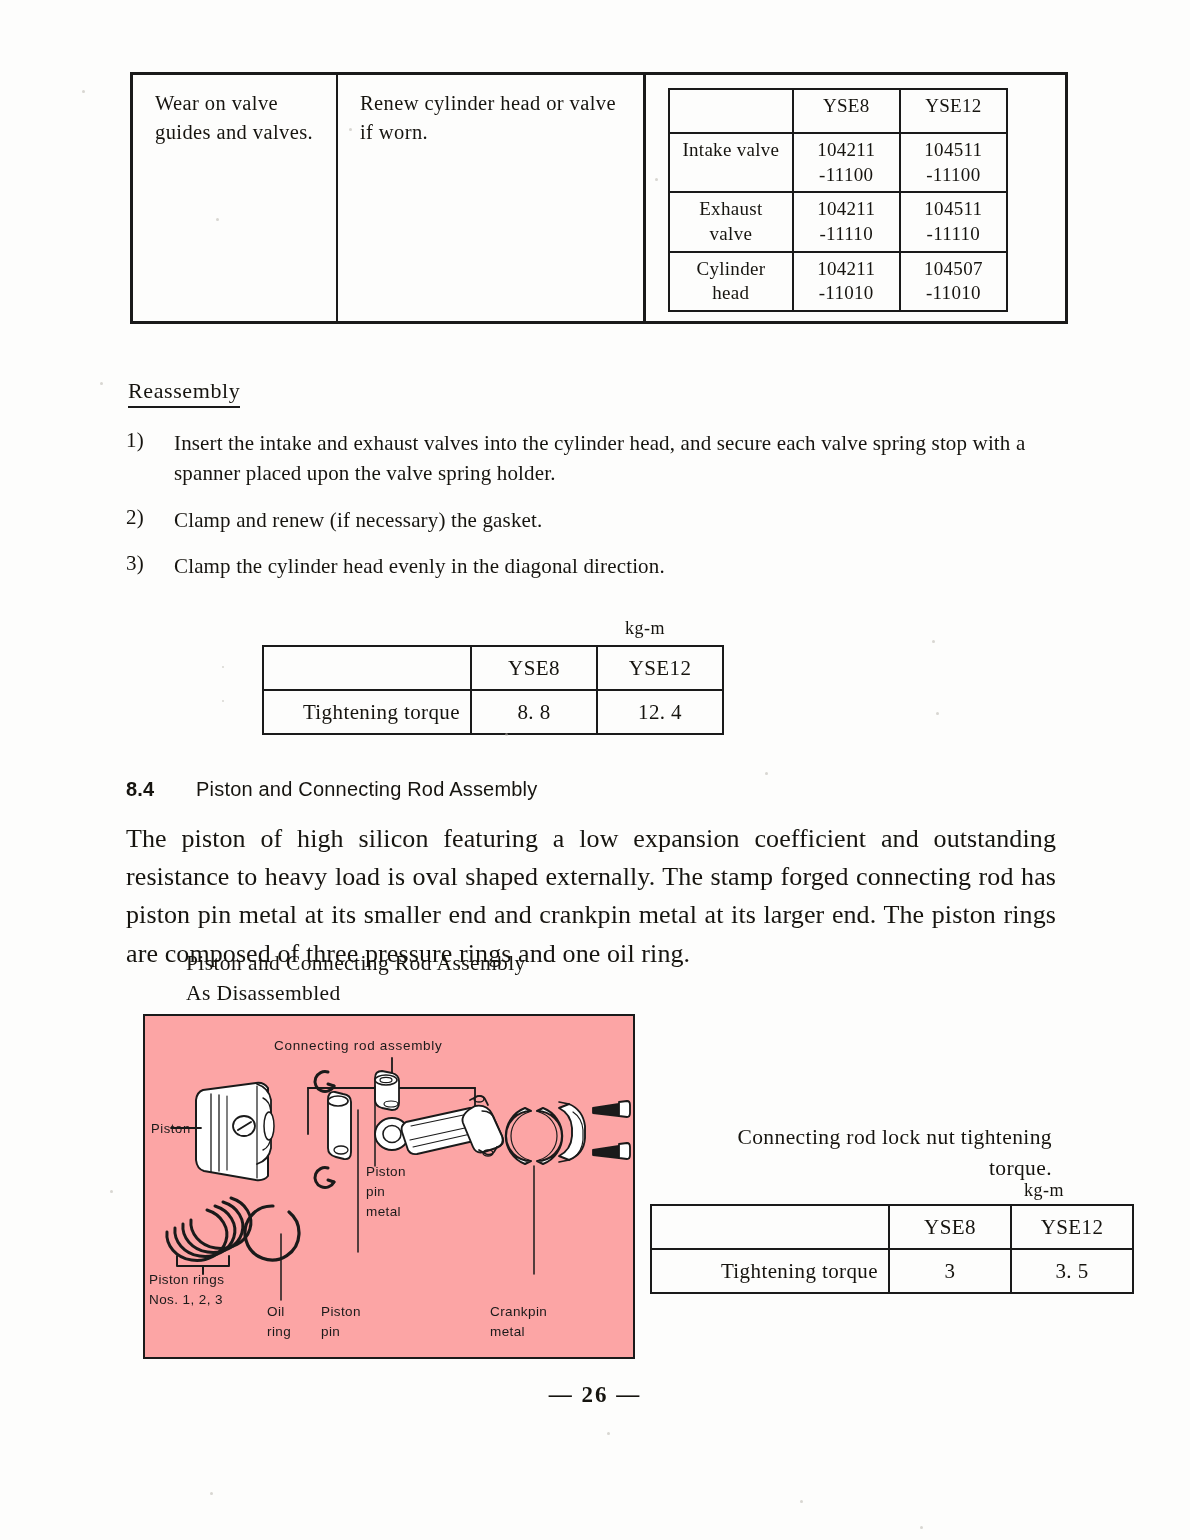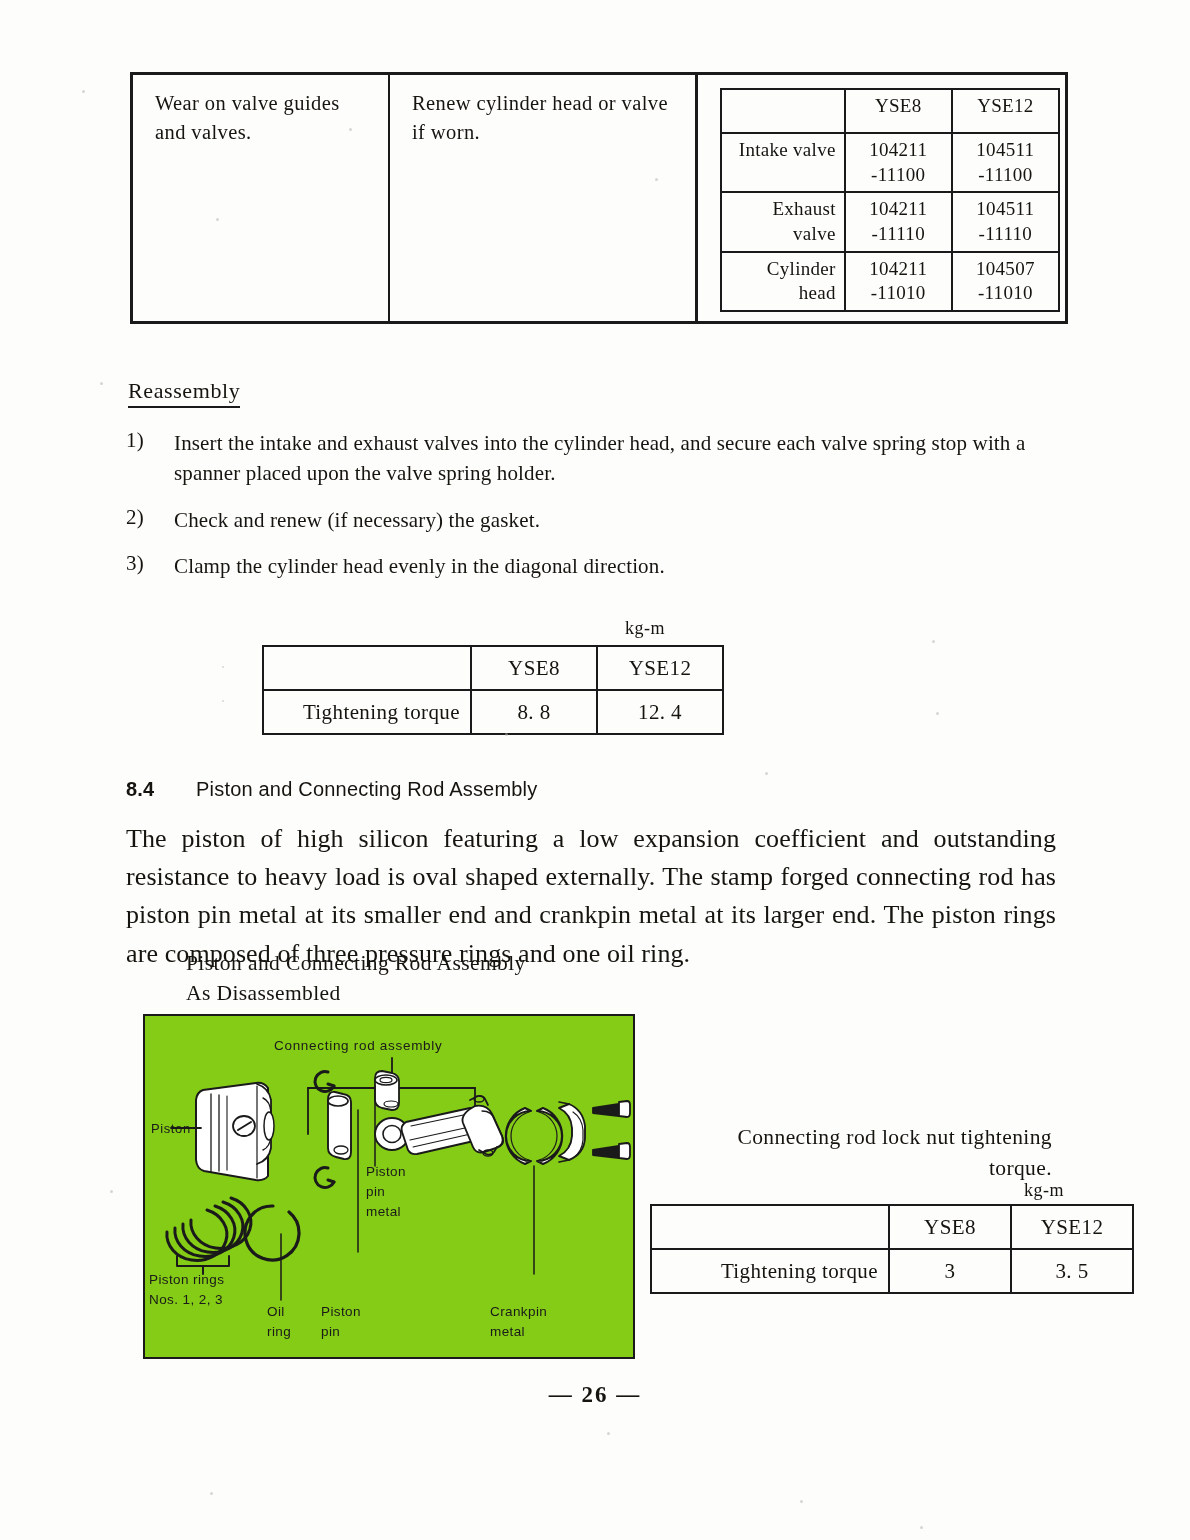--- a/index.html
+++ b/index.html
@@ -36,42 +36,42 @@
     box-sizing: border-box;
     display: flex;
   }
   #top-table .outer-cell {
     box-sizing: border-box;
     padding: 14px 18px 0 22px;
     font-size: 20.5px;
     line-height: 1.42;
     letter-spacing: 0.4px;
   }
-  #top-table .c1 { width: 257px; border-right: 2px solid #1a1a1a; }
+  #top-table .c1 { width: 205px; border-right: 2px solid #1a1a1a; }
   #top-table .c2 { width: 308px; border-right: 3px solid #1a1a1a; }
   #top-table .c3 { flex: 1; padding: 0; position: relative; }
 
   
   #parts-table {
     position: absolute;
     left: 22px;
     top: 13px;
     width: 340px;
     border-collapse: collapse;
     font-size: 19px;
     letter-spacing: 0.3px;
   }
   #parts-table td, #parts-table th {
     border: 2px solid #1a1a1a;
     padding: 4px 8px;
     font-weight: normal;
     vertical-align: top;
     line-height: 1.3;
   }
-  #parts-table .rowlabel { width: 132px; text-align: right; margin-top: 20px; }
+  #parts-table .rowlabel { width: 132px; text-align: center; margin-top: 20px; }
   #parts-table .num      { width: 111px; text-align: center; white-space: pre-line; }
   #parts-table thead td  { height: 34px; text-align: center; }
   #parts-table thead td.rowlabel { border-bottom: 2px solid #1a1a1a; }
 
   
   #reassembly-heading {
     left: 128px;
     top: 378px;
     font-size: 22px;
     letter-spacing: 0.6px;
@@ -155,21 +155,21 @@
   }
 
   
   #diagram-box {
     left: 143px;
     top: 1014px;
     width: 492px;
     height: 345px;
     border: 2.5px solid #1a1a1a;
     box-sizing: border-box;
-    background: #84cc16;
+    background: #fca5a5;
     overflow: hidden;
   }
   #diagram-box svg { display: block; }
 
   
   #rod-torque-caption {
     left: 682px;
     top: 1122px;
     width: 370px;
     font-size: 21.5px;
@@ -252,21 +252,21 @@
 
   <div class="abs" id="reassembly-heading">Reassembly</div>
 
   <div class="abs" id="reassembly-list">
     <div class="step">
       <div class="step-num">1)</div>
       <div class="step-text">Insert the intake and exhaust valves into the cylinder head, and secure each valve spring stop with a spanner placed upon the valve spring holder.</div>
     </div>
     <div class="step">
       <div class="step-num">2)</div>
-      <div class="step-text">Check and renew (if necessary) the gasket.</div>
+      <div class="step-text">Clamp and renew (if necessary) the gasket.</div>
     </div>
     <div class="step">
       <div class="step-num">3)</div>
       <div class="step-text">Clamp the cylinder head evenly in the diagonal direction.</div>
     </div>
   </div>
 
   <div class="abs" id="cyl-torque-unit">kg-m</div>
   <table class="abs torque-table" id="cyl-torque-table">
     <tbody>

